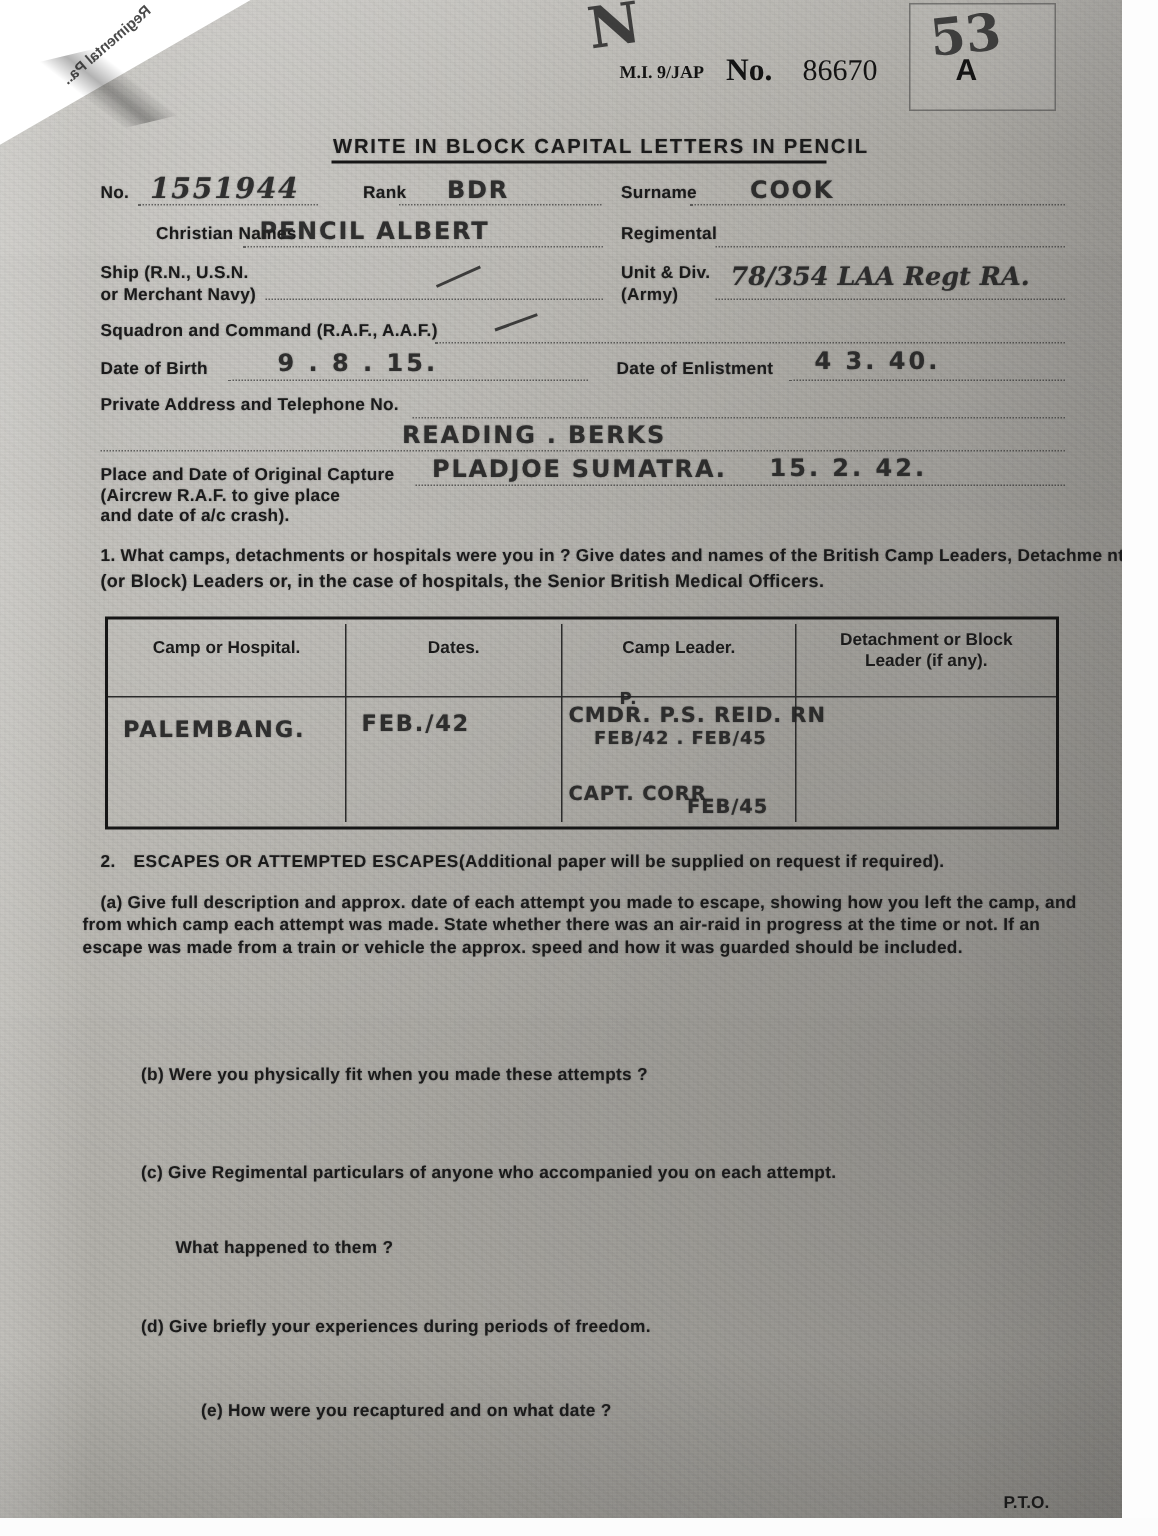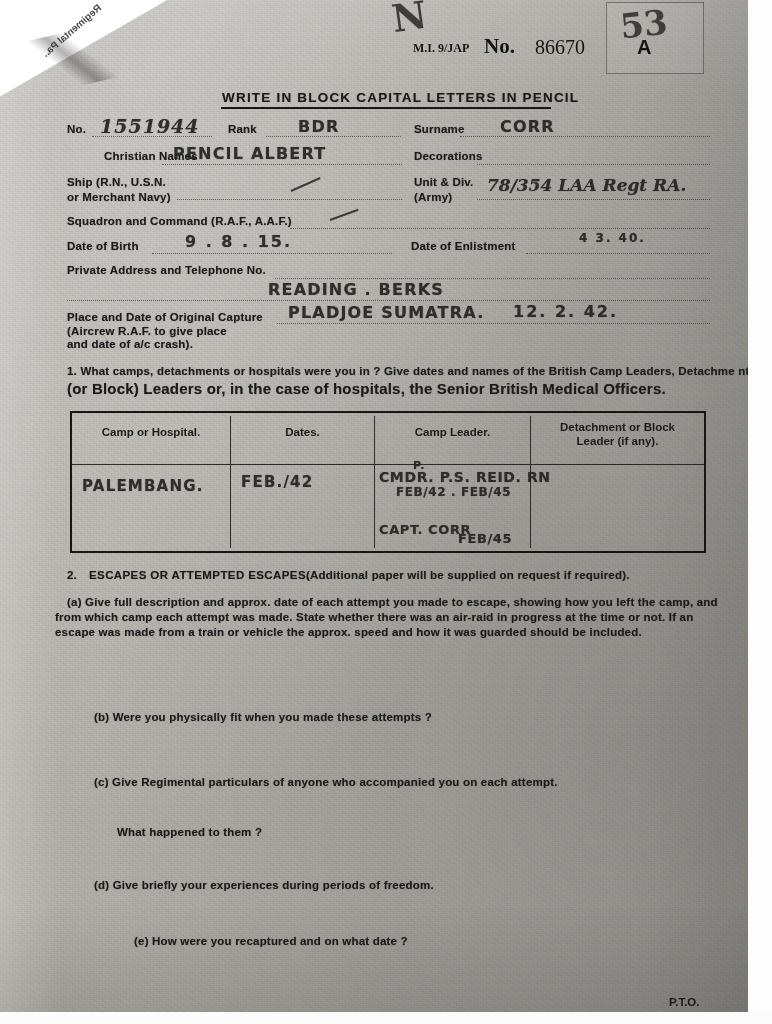--- a/index.html
+++ b/index.html
@@ -222,33 +222,33 @@
   <div class="hdr-num" style="left:535px; top:36px; font-size:20px;">86670</div>
   <div class="hdr-num" style="left:637px; top:36px; font-size:20px; font-weight:700; font-family:'Liberation Sans',sans-serif;">A</div>
 
   <div class="p" style="left:222px; top:90px; font-size:13.5px; letter-spacing:1.2px;">WRITE IN BLOCK CAPITAL LETTERS IN PENCIL</div>
   <div class="title-rule" style="left:221px; top:107px; width:330px;"></div>
 
   <div class="p" style="left:67px; top:123px; font-size:11.5px;">No.</div>
   <div class="rule" style="left:92px; top:136px; width:120px;"></div>
   <div class="hw hw-cursive" style="left:100px; top:115px; font-size:19px;">1551944</div>
 
-  <div class="p" style="left:228px; top:123px; font-size:11.5px;">Rank</div>
+  <div class="p" style="left:242px; top:123px; font-size:11.5px;">Rank</div>
   <div class="rule" style="left:266px; top:136px; width:135px;"></div>
   <div class="hw" style="left:298px; top:117px; font-size:16px;">BDR</div>
 
   <div class="p" style="left:414px; top:123px; font-size:11.5px;">Surname</div>
   <div class="rule" style="left:460px; top:136px; width:250px;"></div>
-  <div class="hw" style="left:500px; top:117px; font-size:16px;">CORR</div>
+  <div class="hw" style="left:500px; top:117px; font-size:16px;">COOK</div>
 
   <div class="p" style="left:67px; top:150px; font-size:11.5px;margin-left:37px;">Christian Names</div>
   <div class="rule" style="left:162px; top:164px; width:240px;"></div>
   <div class="hw" style="left:173px; top:144px; font-size:16px;">PENCIL ALBERT</div>
 
-  <div class="p" style="left:414px; top:150px; font-size:11.5px;">Decorations</div>
+  <div class="p" style="left:414px; top:150px; font-size:11.5px;">Regimental</div>
   <div class="rule" style="left:477px; top:164px; width:233px;"></div>
   <div class="hw" style="left:500px; top:145px; font-size:16px;"></div>
 
   <div class="p" style="left:67px; top:176px; font-size:11.5px;">Ship (R.N., U.S.N.</div>
   <div class="p" style="left:67px; top:191px; font-size:11.5px;">or Merchant Navy)</div>
   <div class="rule" style="left:177px; top:199px; width:225px;"></div>
   <div class="strike" style="left:291px; top:190px; width:32px; transform:rotate(-24deg);"></div>
   <div class="hw" style="left:291px; top:172px; font-size:15px;"></div>
 
   <div class="p" style="left:414px; top:176px; font-size:11.5px;">Unit &amp; Div.</div>
@@ -260,37 +260,37 @@
   <div class="rule" style="left:290px; top:228px; width:420px;"></div>
   <div class="strike" style="left:330px; top:219px; width:30px; transform:rotate(-20deg);"></div>
   <div class="hw" style="left:330px; top:205px; font-size:15px;"></div>
 
   <div class="p" style="left:67px; top:240px; font-size:11.5px;">Date of Birth</div>
   <div class="rule" style="left:152px; top:253px; width:240px;"></div>
   <div class="hw" style="left:185px; top:232px; font-size:16px; letter-spacing:2px;text-align:center;">9 . 8 . 15.</div>
 
   <div class="p" style="left:411px; top:240px; font-size:11.5px;">Date of Enlistment</div>
   <div class="rule" style="left:526px; top:253px; width:184px;"></div>
-  <div class="hw" style="left:543px; top:231px; font-size:12px; letter-spacing:2px;margin-left:36px;">4  3. 40.</div>
+  <div class="hw" style="left:543px; top:231px; font-size:16px; letter-spacing:2px;">4  3. 40.</div>
 
   <div class="p" style="left:67px; top:264px; font-size:11.5px;">Private Address and Telephone No.</div>
   <div class="rule" style="left:275px; top:278px; width:435px;"></div>
 
   <div class="rule" style="left:67px; top:300px; width:643px;"></div>
   <div class="hw" style="left:268px; top:280px; font-size:16px;">READING . BERKS</div>
 
   <div class="p" style="left:67px; top:311px; font-size:11.5px;">Place and Date of Original Capture</div>
   <div class="p pn" style="left:67px; top:325px; font-size:11.5px;">(Aircrew R.A.F. to give place</div>
   <div class="p pn" style="left:67px; top:338px; font-size:11.5px;">and date of a/c crash).</div>
   <div class="rule" style="left:277px; top:323px; width:433px;"></div>
   <div class="hw" style="left:288px; top:303px; font-size:16px;">PLADJOE  SUMATRA.</div>
-  <div class="hw" style="left:513px; top:302px; font-size:16px; letter-spacing:2px;">12. 2. 42.</div>
+  <div class="hw" style="left:513px; top:302px; font-size:16px; letter-spacing:2px;">15. 2. 42.</div>
 
   <div class="p pn" style="left:67px; top:365px; font-size:11.5px;">1.    What camps, detachments or hospitals were you in ?   Give dates and names of the British Camp Leaders, Detachme nt</div>
-  <div class="p pn" style="left:67px; top:380px; font-size:15px;text-align:right;">(or Block) Leaders or, in the case of hospitals, the Senior British Medical Officers.</div>
+  <div class="p pn" style="left:67px; top:380px; font-size:12px;text-align:right;">(or Block) Leaders or, in the case of hospitals, the Senior British Medical Officers.</div>
 
   <div class="tbl" style="left:70px; top:411px; width:636px; height:142px;"></div>
   <div class="vline" style="left:230px; top:416px; height:132px;"></div>
   <div class="vline" style="left:374px; top:416px; height:132px;"></div>
   <div class="vline" style="left:530px; top:416px; height:132px;"></div>
   <div class="hline" style="left:72px; top:464px; width:632px;"></div>
 
   <div class="th" style="left:72px; top:425px; width:158px; font-size:11.5px;">Camp or Hospital.</div>
   <div class="th" style="left:231px; top:425px; width:143px; font-size:11.5px;">Dates.</div>
   <div class="th" style="left:375px; top:425px; width:155px; font-size:11.5px;">Camp Leader.</div>

